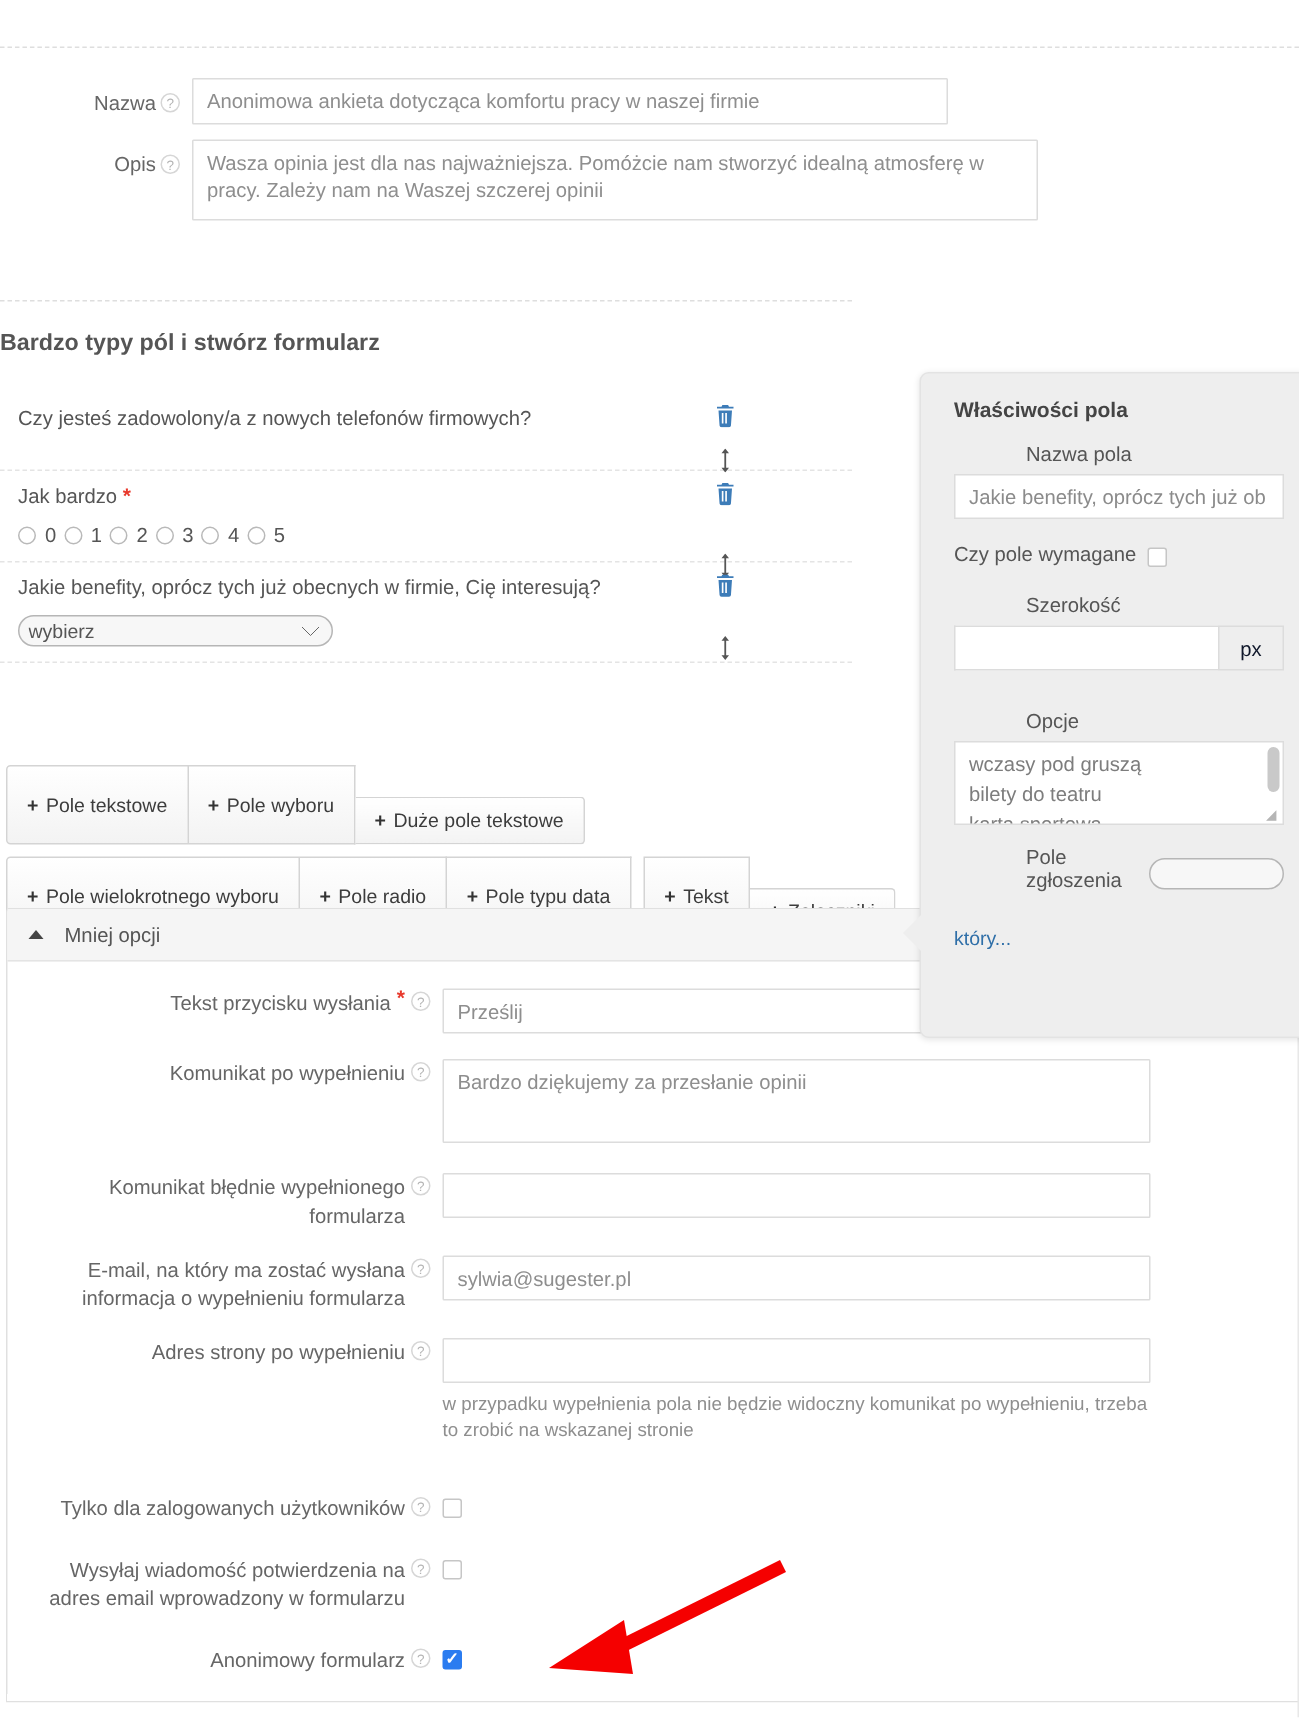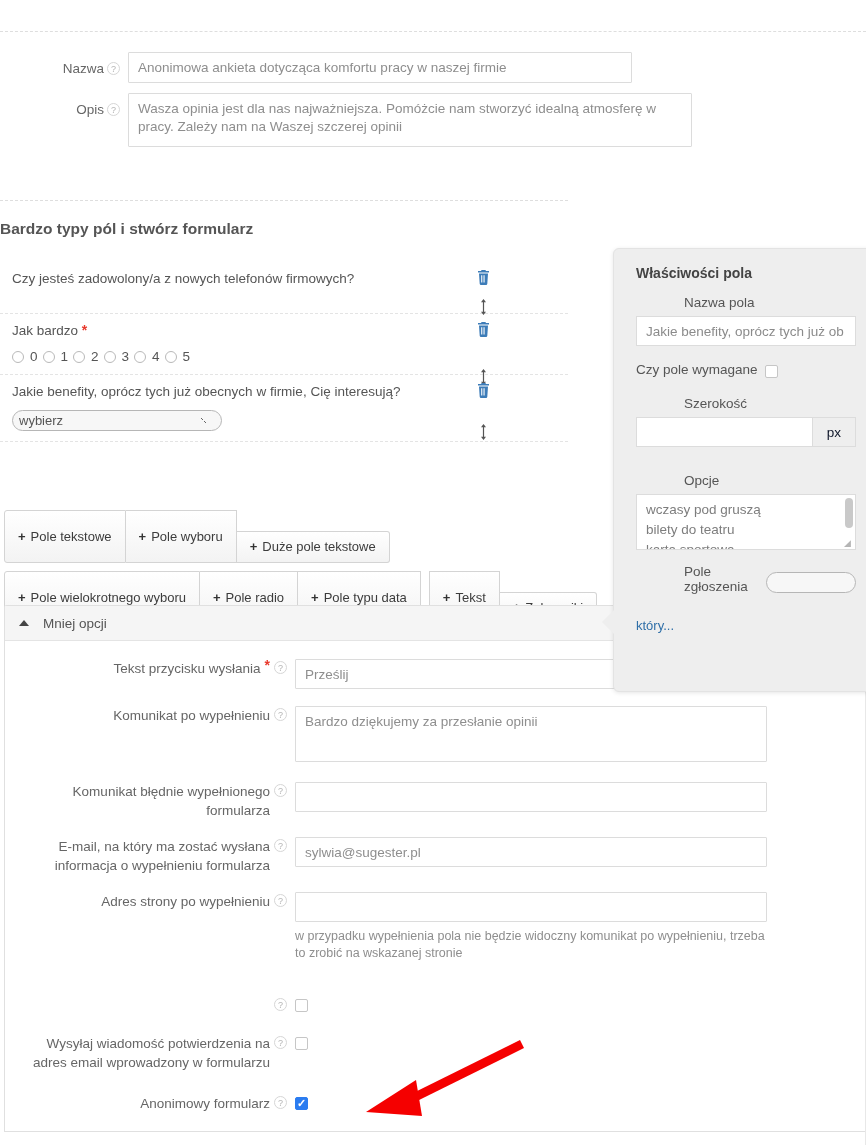--- a/index.html
+++ b/index.html
@@ -390,20 +390,21 @@
           <span class="help">?</span>
         </div>
         <div class="pc">
           <input class="txt in-wide" type="text" value="" style="">
           <div class="hint">w przypadku wypełnienia pola nie będzie widoczny komunikat po wypełnieniu, trzeba to zrobić na wskazanej stronie</div>
         </div>
       </div>
 
       <div class="prow cbrow" style="margin-top:34px;">
         <div class="plbl">
+          <span class="ltxt">Tylko dla zalogowanych użytkowników</span>
           <span class="help">?</span>
         </div>
         <div class="pc">
           <input type="checkbox" class="cbx" style="">
         </div>
       </div>
 
       <div class="prow cbrow">
         <div class="plbl">
           <span class="ltxt" style="max-width:252px;">Wysyłaj wiadomość potwierdzenia na adres email wprowadzony w formularzu</span>

